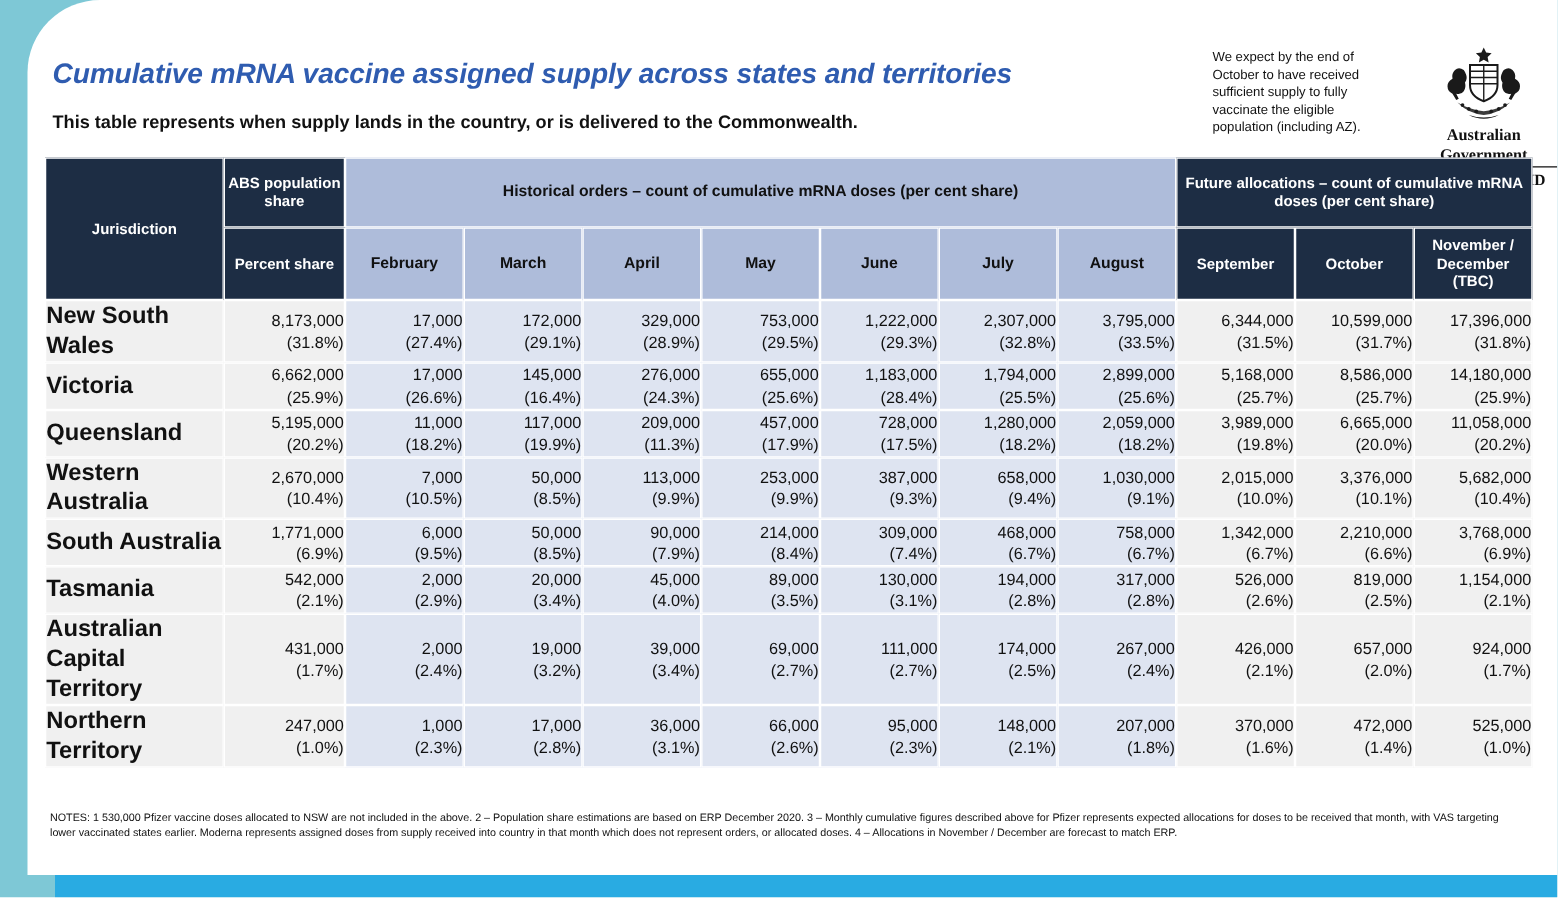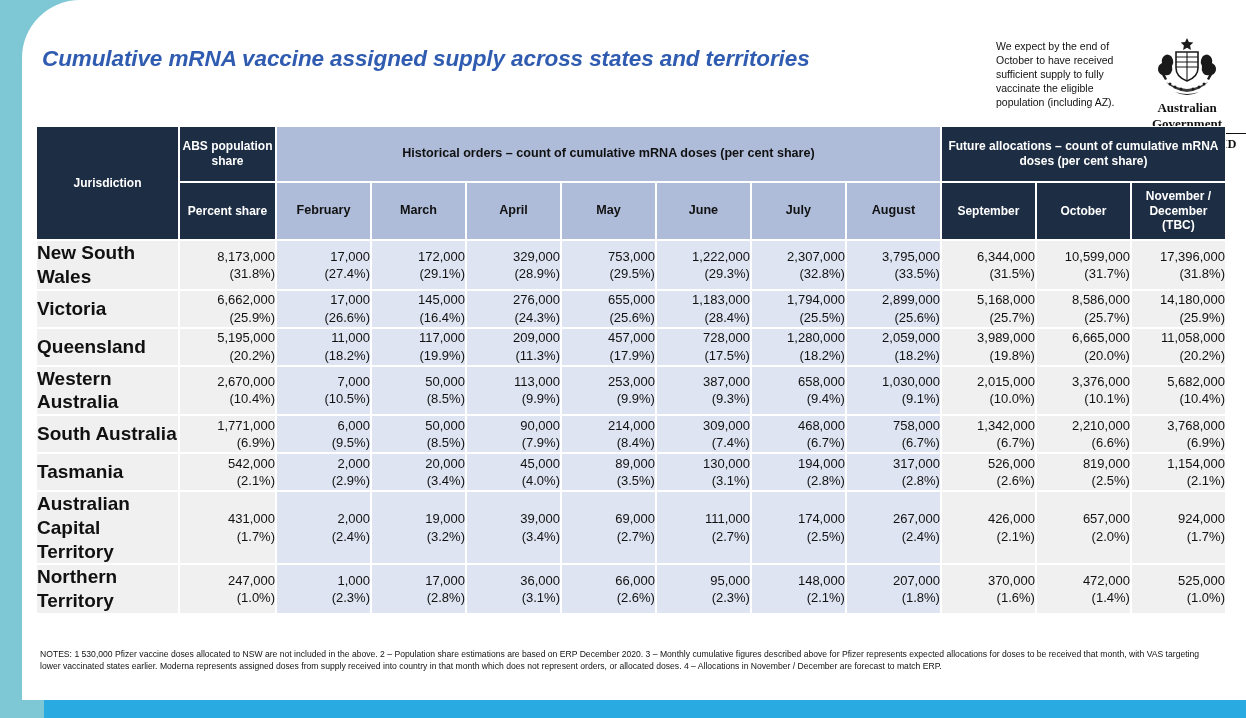--- a/index.html
+++ b/index.html
@@ -59,21 +59,21 @@
     white-space: nowrap;
   }
 
   
   .brand {
     position: absolute;
     right: 0px;
     top: 36px;
     display: flex;
     align-items: flex-start;
-    gap: 0;
+    gap: 26px;
   }
   .expect-note {
     width: 132px;
     font-size: 10.5px;
     line-height: 1.33;
     color: #111111;
     text-align: left;
     padding-top: 4px;
   }
   .crest-block {
@@ -174,20 +174,21 @@
     color: #111111;
   }
 </style>
 </head>
 <body>
 
 <div class="slide">
   <div class="card">
 
     <div class="title">Cumulative mRNA vaccine assigned supply across states and territories</div>
+    <div class="subtitle">This table represents when supply lands in the country, or is delivered to the Commonwealth.</div>
 
     <div class="brand">
       <div class="expect-note">We expect by the end of October to have received sufficient supply to fully vaccinate the eligible population (including AZ).</div>
       <div class="crest-block">
         <svg class="crest" width="78" height="62" viewBox="0 0 78 62" aria-hidden="true">
           <g fill="#1a1a1a">
 
             <path d="M39 2 l1.9 4.0 4.4 .6 -3.2 3.0 .8 4.3 -3.9-2.1 -3.9 2.1 .8-4.3 -3.2-3.0 4.4-.6z"></path>
 
             <path d="M28 16 h22 v16 q0 9 -11 13 q-11 -4 -11 -13 z" fill="none" stroke="#1a1a1a" stroke-width="1.6"></path>

